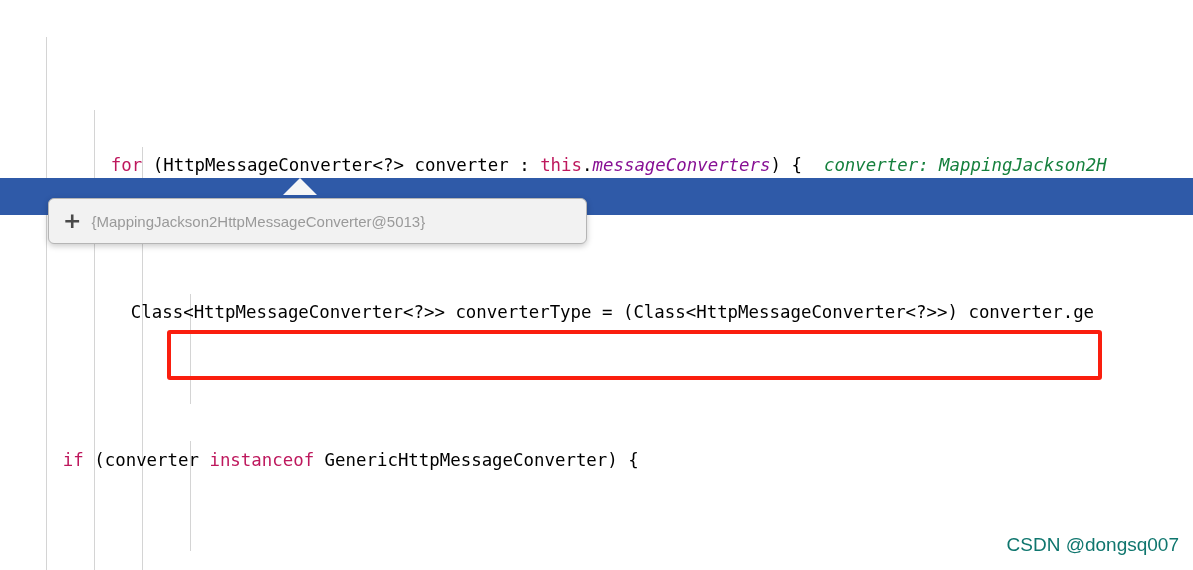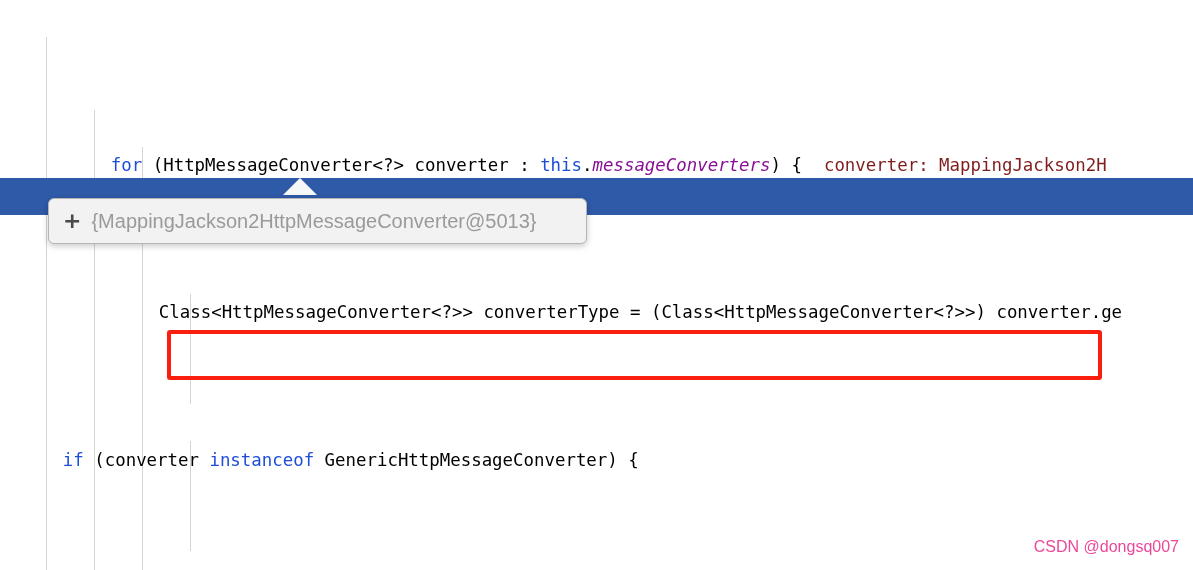--- a/index.html
+++ b/index.html
@@ -34,23 +34,23 @@
     letter-spacing:0px;
   }
   .line{
     position:relative;
     height:36.8px;
     white-space:pre;
     color:#000000;
   }
   .line .txt{position:relative;z-index:3;display:inline;}
   
-  .kw{color:#1d4ed8;}
+  .kw{color:#be185d;}
   .field{color:#871094;font-style:italic;}
-  .hint{color:#7f1d1d;}
+  .hint{color:#15803d;font-style:italic;}
 
   
   .sel-row{
     position:absolute;
     left:0;
     width:1193px;
     height:36.8px;
     background:#2f5aa8;
     z-index:2;
   }
@@ -81,38 +81,38 @@
   .popup .plus{
     color:#4a4a4a;
     font-size:22px;
     font-weight:bold;
     line-height:1;
     margin-right:10px;
     font-family:"DejaVu Sans",sans-serif;
   }
   .popup .pval{
     color:#9a9a9a;
-    font-size:20px;
+    font-size:15px;
     white-space:nowrap;
   }
   
   .popup-arrow{
     position:absolute;
     z-index:7;
     width:0;height:0;
     border-left:17px solid transparent;
     border-right:17px solid transparent;
     border-bottom:17px solid #f7f7f7;
   }
   
   .watermark{
     position:absolute;
     z-index:9;
-    color:#ec4899;
-    font-size:16px;
+    color:#0f766e;
+    font-size:19px;
     font-family:"Liberation Sans","DejaVu Sans",sans-serif;
     white-space:nowrap;
   }
 </style>
 </head>
 <body>
 
 <div id="editor">
 
   <div class="guide" style="left:46px;top:37px;height:533px;"></div>
@@ -122,21 +122,21 @@
   <div class="guide" style="left:190px;top:441px;height:110px;"></div>
 
   <div class="sel-row" style="top:178px;"></div>
 
   <div class="code">
 
     <div class="line" style="padding-left:48px;">
       <span class="txt"><span class="kw">for</span> (HttpMessageConverter&lt;?&gt; converter : <span class="kw">this</span>.<span class="field">messageConverters</span>) {</span><span class="hint" style="margin-left:22px;">converter: MappingJackson2H</span>
     </div>
 
-    <div class="line" style="padding-left:96px;">
+    <div class="line" style="padding-left:68px;">
       <span class="txt">Class&lt;HttpMessageConverter&lt;?&gt;&gt; converterType = (Class&lt;HttpMessageConverter&lt;?&gt;&gt;) converter.ge</span>
     </div>
 
     <div class="line" style="">
       <span class="txt"><span class="kw">if</span> (converter <span class="kw">instanceof</span> GenericHttpMessageConverter) {</span>
     </div>
 
     <div class="line" style="padding-left:144px;">
       
     </div>

